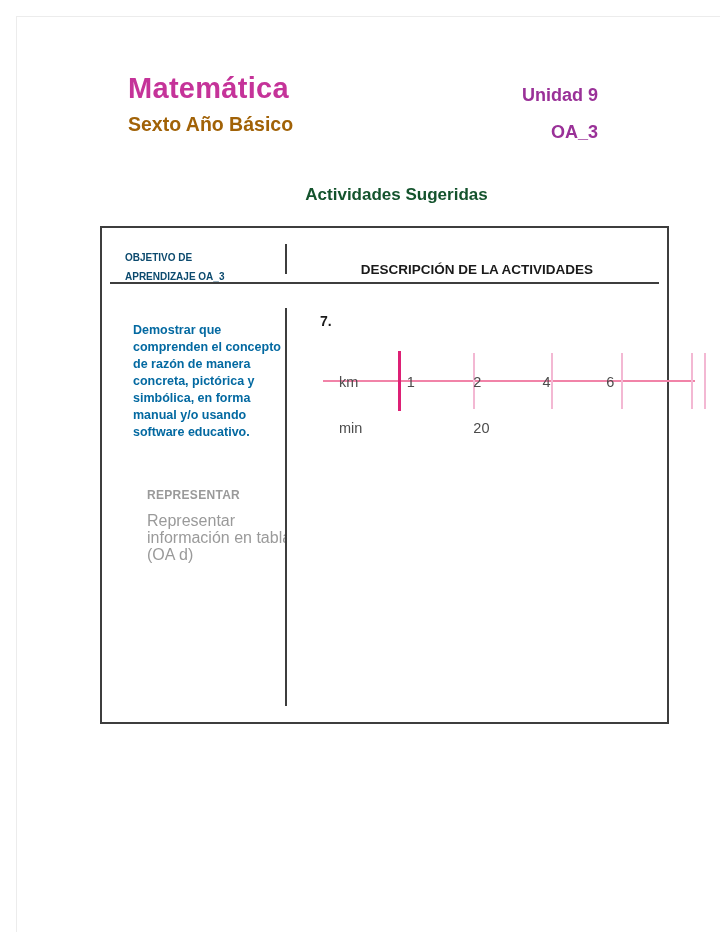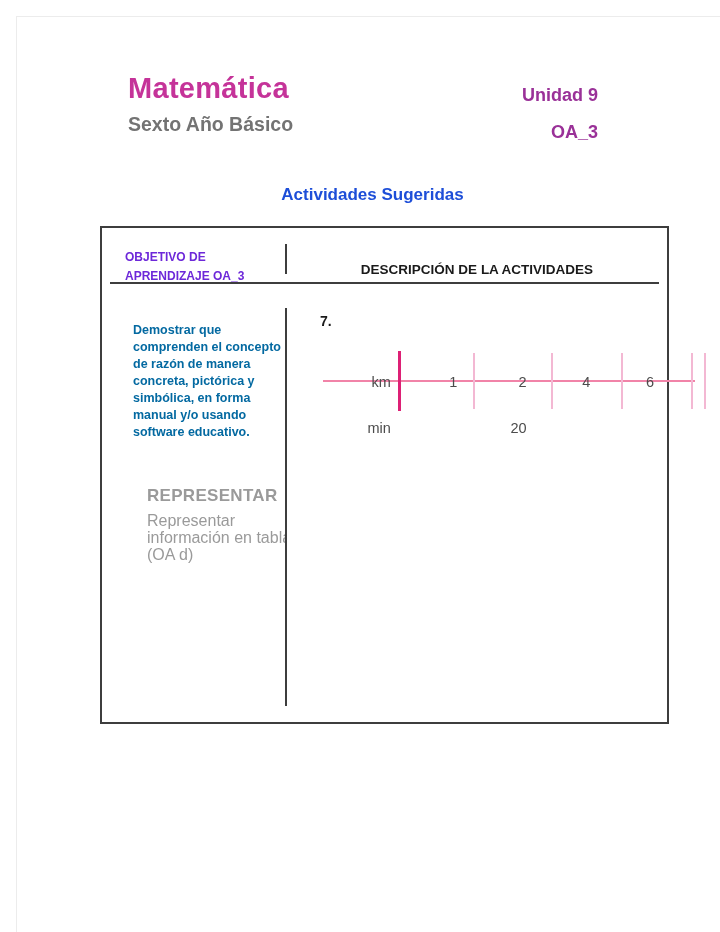--- a/index.html
+++ b/index.html
@@ -7,65 +7,65 @@
   body {
     font-family: "Liberation Sans", sans-serif;
     background: #ffffff;
     position: relative;
     box-shadow: inset 0 0 0 1px #ececec;
   }
 
   
   .header-left { position: absolute; left: 96px; top: 40px; }
   .doc-title   { font-size: 29px; font-weight: bold; color: #c53399; letter-spacing: 0.3px; }
-  .doc-subtitle{ font-size: 19.5px; font-weight: bold; color: #737373; margin-top: 4px; }
+  .doc-subtitle{ font-size: 19.5px; font-weight: bold; color: #a16207; margin-top: 4px; }
 
   .header-right { position: absolute; right: 122px; top: 49px; text-align: right; }
   .unit-label, .oa-label { font-size: 18px; font-weight: bold; color: #9a3198; line-height: 29px; }
 
   
   .section-title {
-    position: absolute; left: 64px; top: 161px; width: 569px;
-    text-align: center; font-size: 17px; font-weight: bold; color: #1d4ed8;
+    position: absolute; left: 88px; top: 161px; width: 569px;
+    text-align: center; font-size: 17px; font-weight: bold; color: #14532d;
   }
 
   
   .main-table {
     position: absolute; left: 76px; top: 202px; width: 569px; height: 498px;
     border: 2px solid #3d3d3d; background: #ffffff;
     display: flex; flex-direction: column;
   }
   .thead { display: flex; height: 48px; border-bottom: 2px solid #3d3d3d; flex: none; }
   .tbody { display: flex; flex: 1; min-height: 0; }
 
   .th1, .td1 { width: 169px; border-right: 2px solid #3d3d3d; flex: none; }
   .th2, .td2 { flex: 1; min-width: 0; }
 
-  .th1 { padding: 4px 24px 0 7px; font-size: 12px; font-weight: bold; color: #6d28d9; line-height: 19px; }
+  .th1 { padding: 4px 24px 0 7px; font-size: 10px; font-weight: bold; color: #0c4a6e; line-height: 19px; }
   .th2 { padding-top: 18px; font-size: 13.5px; font-weight: bold; color: #1a1a1a; text-align: center; }
 
   .td1 { position: relative; overflow: hidden; padding: 6px 8px 0 7px; }
   .objective { font-size: 12.5px; font-weight: bold; color: #0369a1; line-height: 17px; width: 158px; }
 
   .represent { position: absolute; left: 13px; top: 163px; width: 186px; }
-  .rep-title { font-size: 17px; font-weight: bold; color: #9a9a9a; line-height: 17px; letter-spacing: 0.3px; }
+  .rep-title { font-size: 12px; font-weight: bold; color: #9a9a9a; line-height: 17px; letter-spacing: 0.3px; }
   .rep-text  { font-size: 16px; color: #9a9a9a; line-height: 17px; }
 
   .td2 { position: relative; padding: 4px 10px 0 9px; }
   .act-num  { font-size: 14px; font-weight: bold; color: #1a1a1a; margin-top: 1px; }
   .act-desc { font-size: 13.5px; color: #3f3f3f; line-height: 21px; margin-top: 9px; width: 384px; }
 
   
   .ratio-table { position: relative; margin: 14px 0 0 3px; width: 388px; height: 60px; }
   .rt-hline { position: absolute; left: 0; right: 0; top: 29px; height: 2px; background: #f183a8; }
   .rt-vline { position: absolute; top: 2px; height: 56px; width: 1.5px; background: #f3b8d3; }
   .rt-vline.thick { top: 0; height: 60px; width: 3px; background: #dd2075; }
   .rt-rows { position: absolute; inset: 0; display: flex; flex-direction: column; }
   .rt-row  { display: flex; height: 30px; }
-  .rt-cell { text-align: right; font-size: 14.5px; color: #4c4c4c; line-height: 30px; }
+  .rt-cell { text-align: left; font-size: 14.5px; color: #4c4c4c; line-height: 30px; }
   .rt-label { width: 76px; }
   .c1 { width: 74px; } .c2 { width: 78px; } .c3 { width: 70px; } .c4 { width: 70px; } .c-stub { width: 13px; }
 
   .subject-note { margin-top: 11px; margin-left: -1px; font-size: 14px; color: #9b2f96; }
 </style>
 </head>
 <body>
 
 <div class="header-left">
   <div class="doc-title">Matemática</div>

